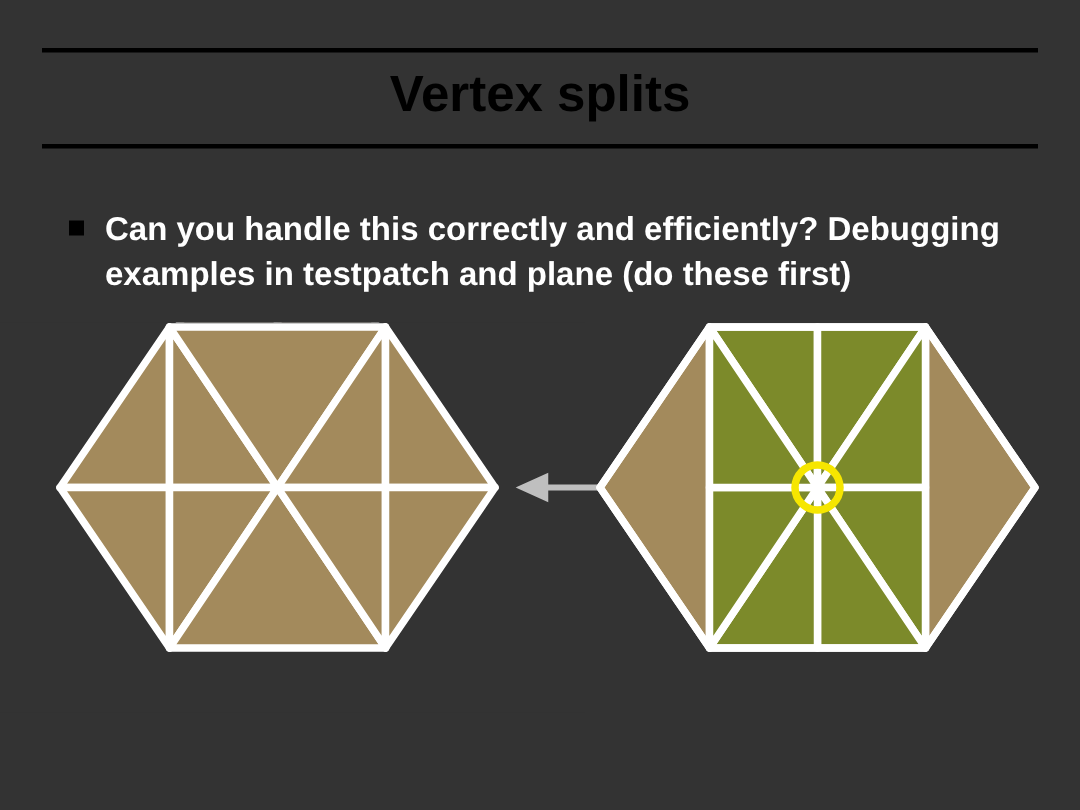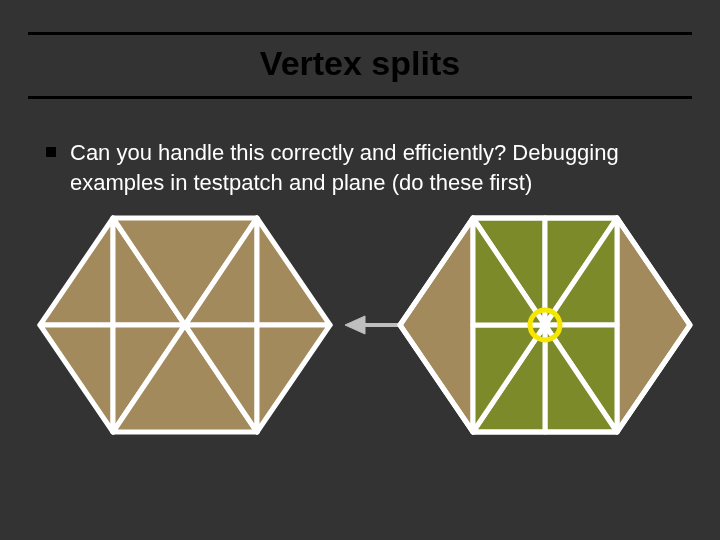--- a/index.html
+++ b/index.html
@@ -37,20 +37,21 @@
     color: #000;
   }
   .bullet-row {
     position: absolute;
     top: 138px;
     left: 46px;
     right: 40px;
     display: flex;
     align-items: flex-start;
     gap: 14px;
+    font-weight: bold;
   }
   .bullet-mark {
     width: 10px;
     height: 10px;
     background: #000;
     margin-top: 9px;
     flex: 0 0 auto;
   }
   .bullet-text {
     font-size: 22px;

